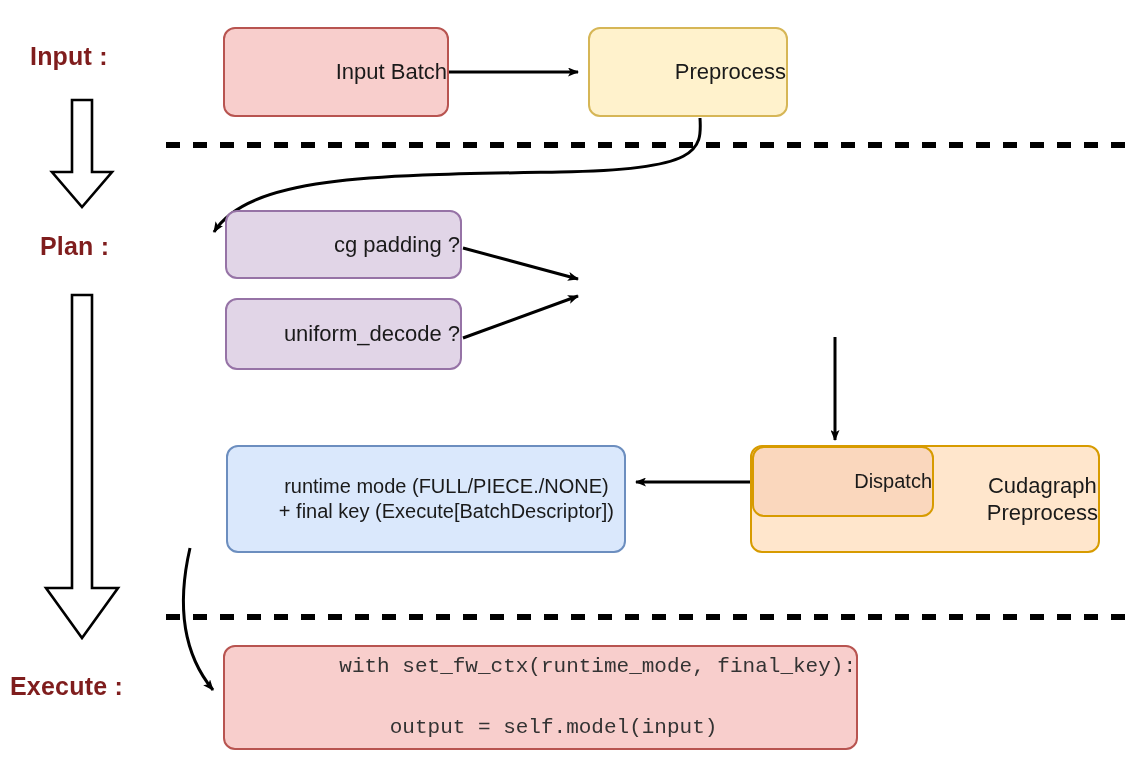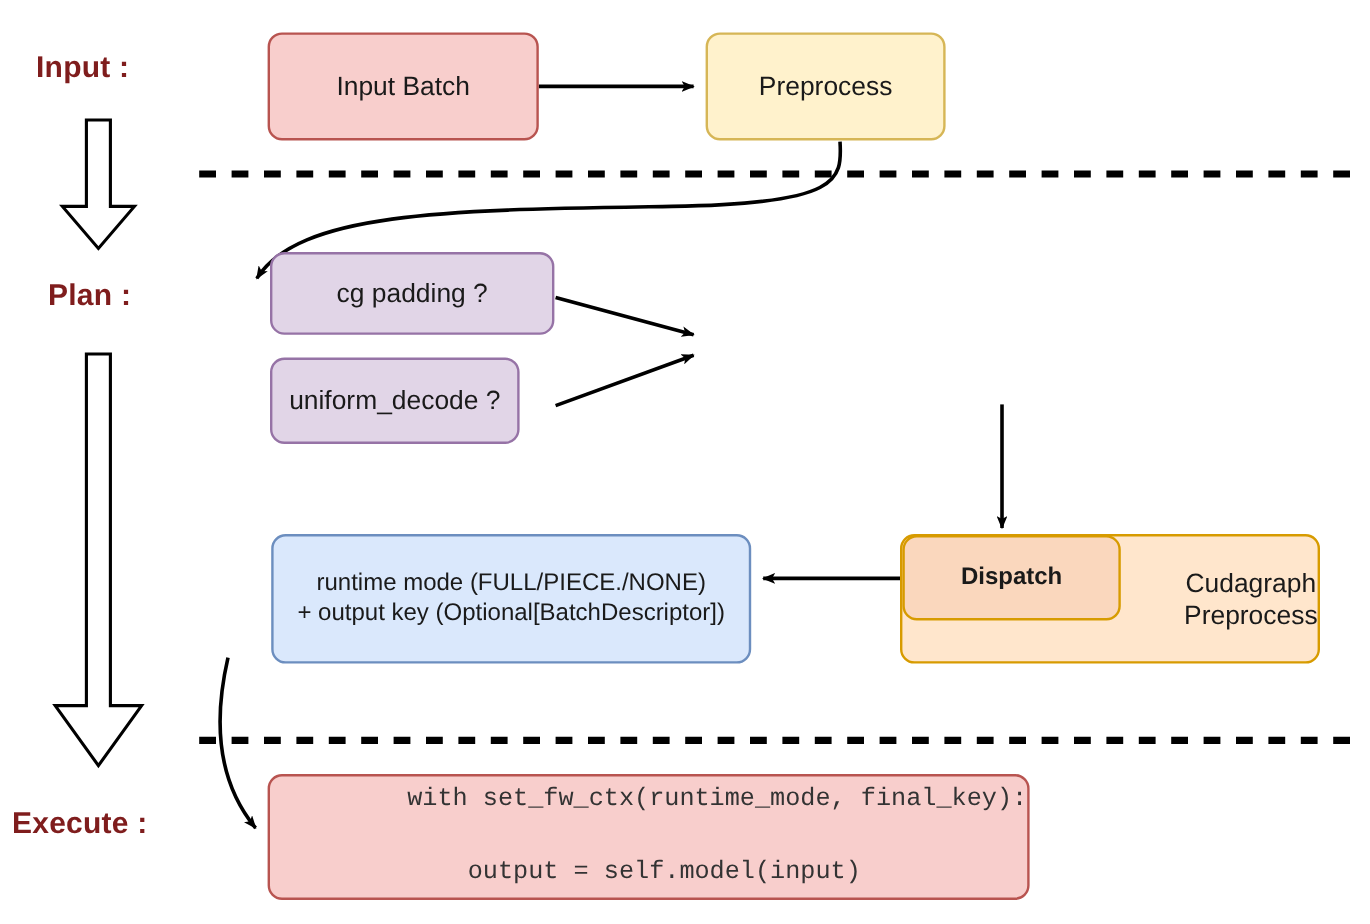--- a/index.html
+++ b/index.html
@@ -1,44 +1,44 @@
 <!DOCTYPE html>
 <html><head>
 <meta charset="utf-8">
 <style>
   html,body{margin:0;padding:0;background:#ffffff;}
   body{width:1142px;height:770px;position:relative;overflow:hidden;
        font-family:"Liberation Sans",sans-serif;}
   #canvas{position:absolute;left:0;top:0;width:1142px;height:770px;}
   .svg-layer{position:absolute;left:0;top:0;width:1142px;height:770px;pointer-events:none;}
   .node{position:absolute;box-sizing:border-box;display:flex;align-items:center;
-        justify-content:center;text-align:center;border-radius:12px;border-width:2px;
+        justify-content:flex-end;text-align:center;border-radius:12px;border-width:2px;
         border-style:solid;line-height:1.25;color:#1a1a1a;}
   .stage-label{position:absolute;font-weight:bold;font-size:25px;color:#7f1d1d;
                white-space:nowrap;letter-spacing:.2px;}
 
   
   .red   {background:#f8cecc;border-color:#b85450;}
   .yellow{background:#fff2cc;border-color:#d6b656;}
   .purple{background:#e1d5e7;border-color:#9673a6;}
   .green {background:#d5e8d4;border-color:#82b366;}
   .blue  {background:#dae8fc;border-color:#6c8ebf;}
   .orange-outer{background:#ffe6cc;border-color:#d79b00;}
   .orange-inner{background:#fad7bd;border-color:#d79b00;}
 
   
   #input-batch   {left:223px;top:27px;width:226px;height:90px;font-size:22px;}
   #preprocess    {left:588px;top:27px;width:200px;height:90px;font-size:22px;}
   #cg-padding    {left:225px;top:210px;width:237px;height:69px;font-size:22px;}
-  #uniform-decode{left:225px;top:298px;width:208px;height:72px;font-size:22px;}
+  #uniform-decode{left:225px;top:298px;width:237px;height:72px;font-size:22px;}
   #init-key      {left:588px;top:232px;width:512px;height:104px;font-size:21px;padding:0 12px;}
   #runtime-mode  {left:226px;top:445px;width:400px;height:108px;font-size:20px;padding:0 10px;}
   #cudagraph-dispatcher{left:750px;top:445px;width:350px;height:108px;
         justify-content:flex-end;font-size:22px;}
-  #dispatch      {left:752px;top:446px;width:182px;height:71px;font-size:20px;z-index:3;font-weight:bold;}
+  #dispatch      {left:752px;top:446px;width:182px;height:71px;font-size:20px;z-index:3;}
   #code-block    {left:223px;top:645px;width:635px;height:105px;
         justify-content:flex-end;align-items:center;padding-left:12px;
         font-family:"Liberation Mono","DejaVu Sans Mono",monospace;
         font-size:21px;white-space:pre;text-align:left;line-height:1.45;color:#333;}
 
   #label-input   {left:30px;top:42px;}
   #label-plan    {left:40px;top:232px;}
   #label-execute {left:10px;top:672px;}
 </style>
 </head>
@@ -92,21 +92,21 @@
   </div>
 
   <div class="node purple" id="uniform-decode">
     <span>uniform_decode ?</span>
   </div>
 
 
   <div class="node blue" id="runtime-mode">
     <span>
       <span>runtime mode (FULL/PIECE./NONE)</span><br>
-      <span>+ output key (Optional[BatchDescriptor])</span>
+      <span>+ final key (Execute[BatchDescriptor])</span>
     </span>
   </div>
 
   <div class="node orange-outer" id="cudagraph-dispatcher">
     <span>
       <span>Cudagraph</span><br>
       <span>Preprocess</span>
     </span>
   </div>
 

